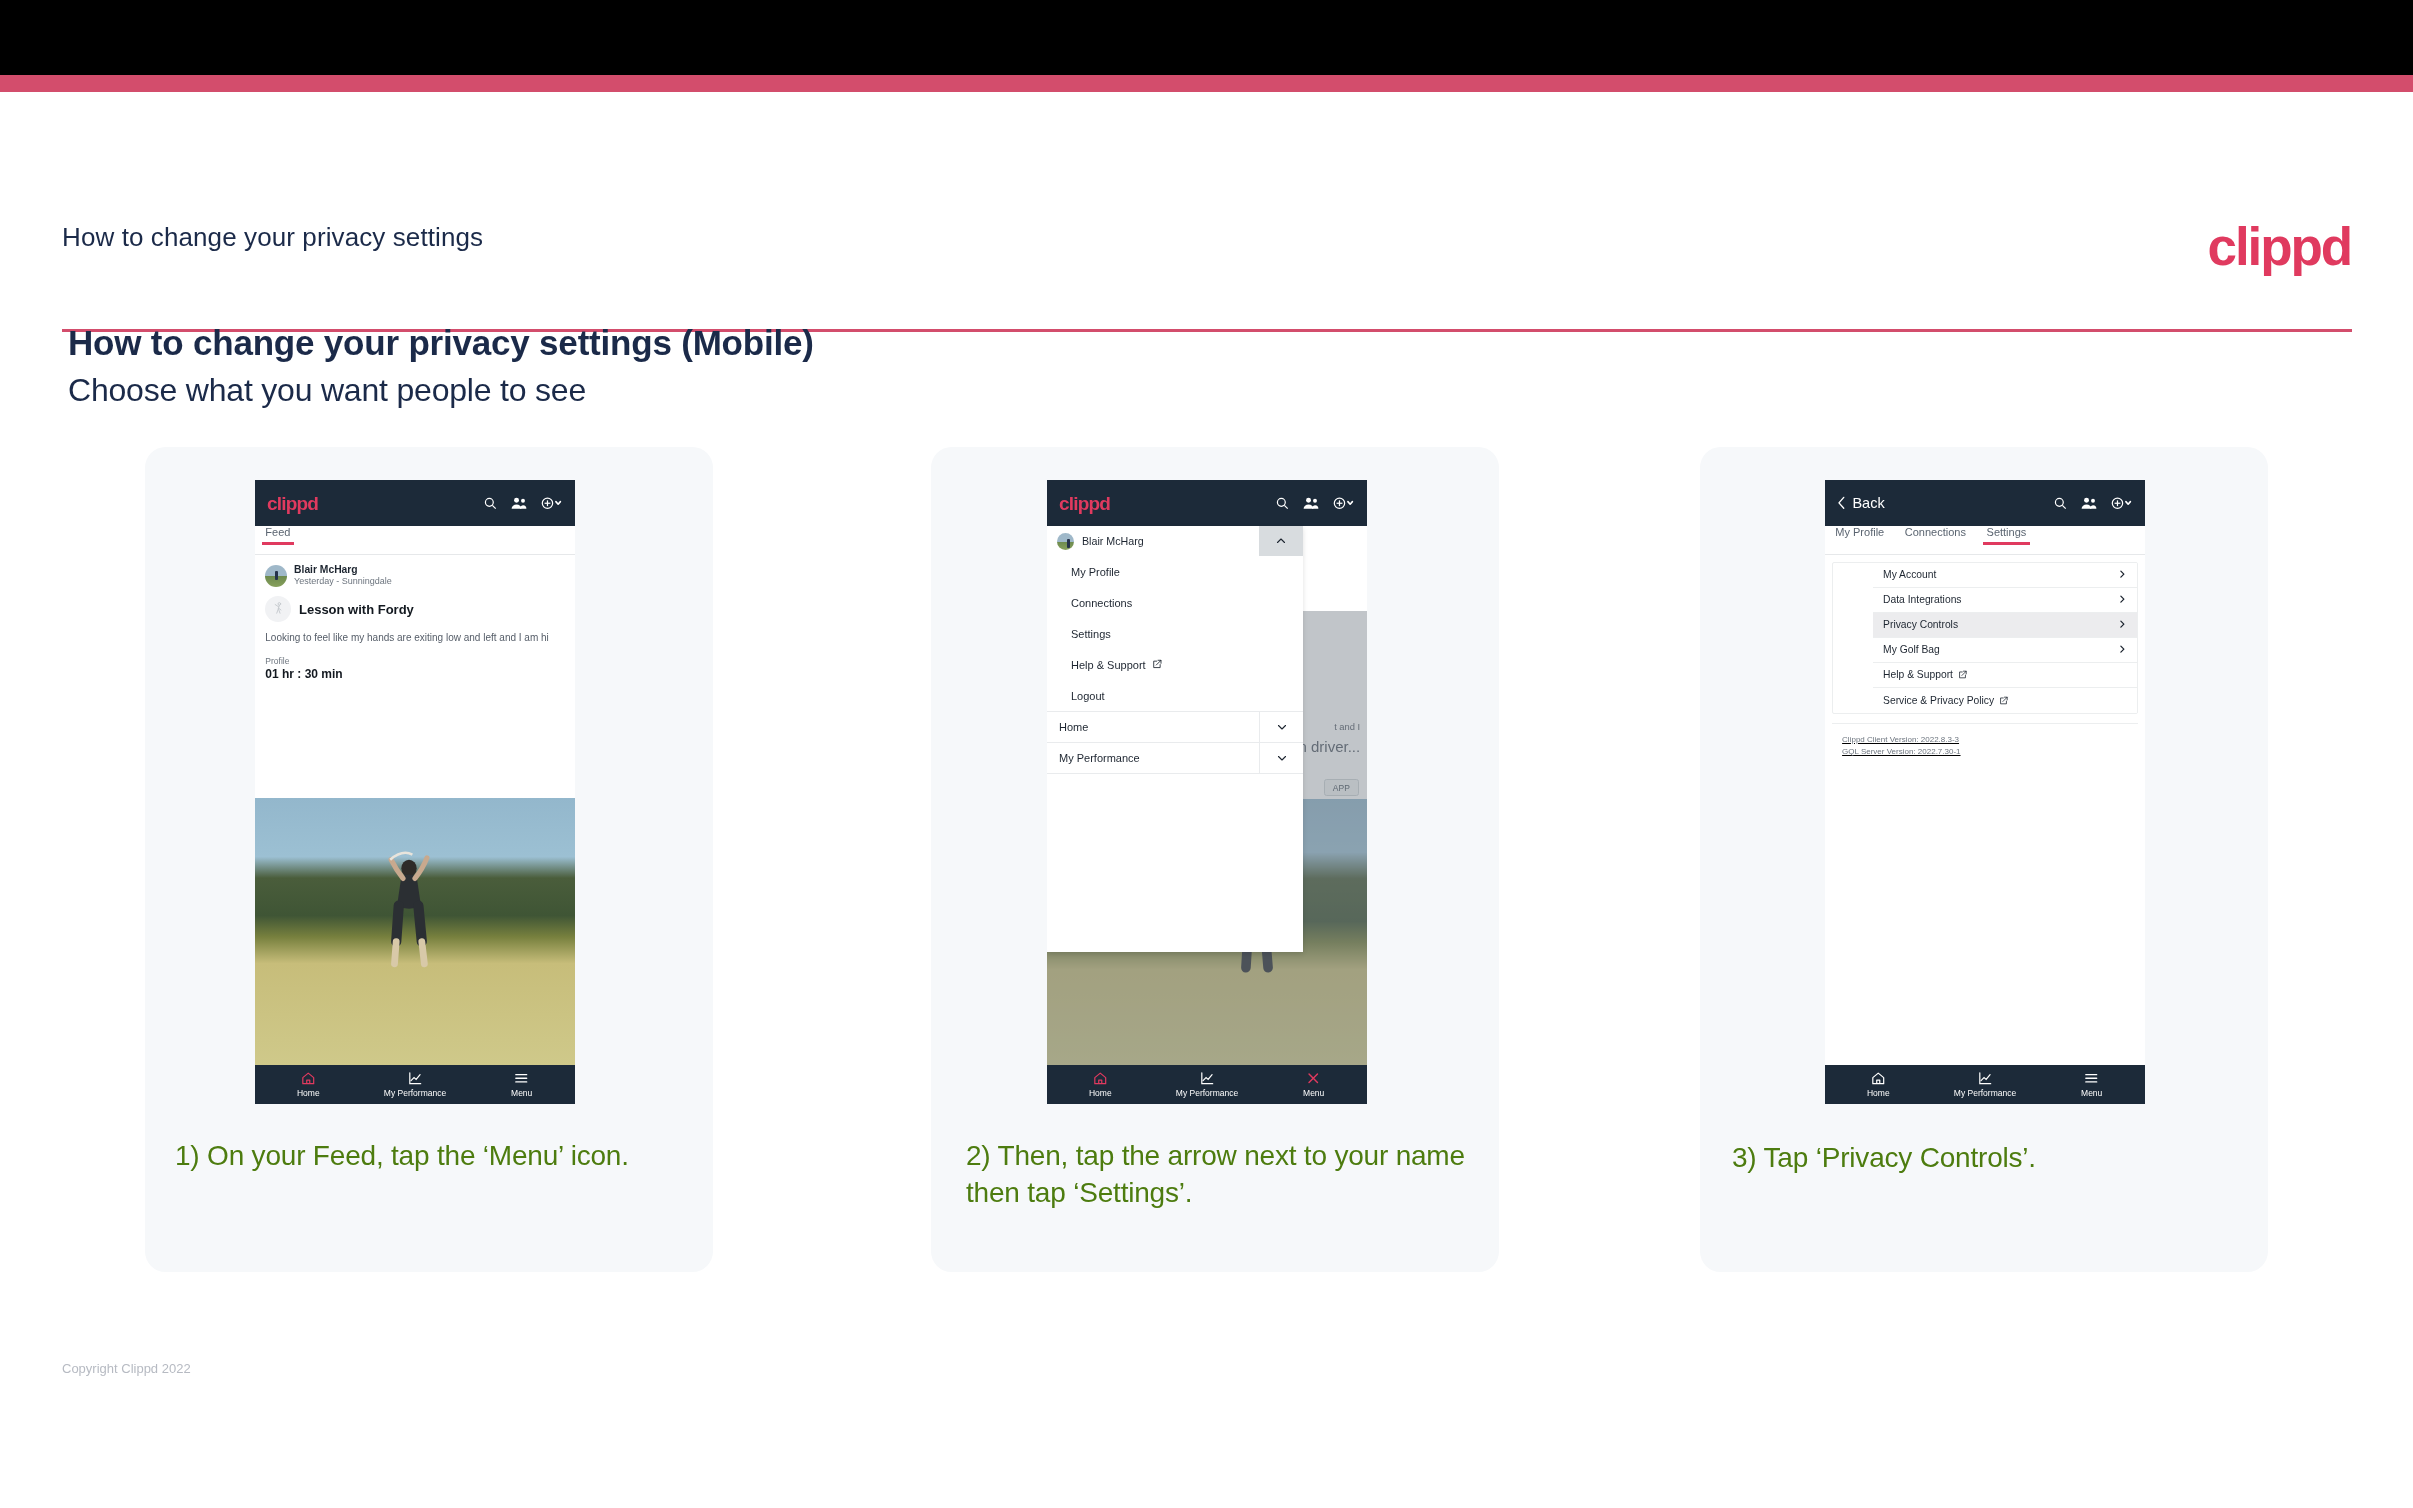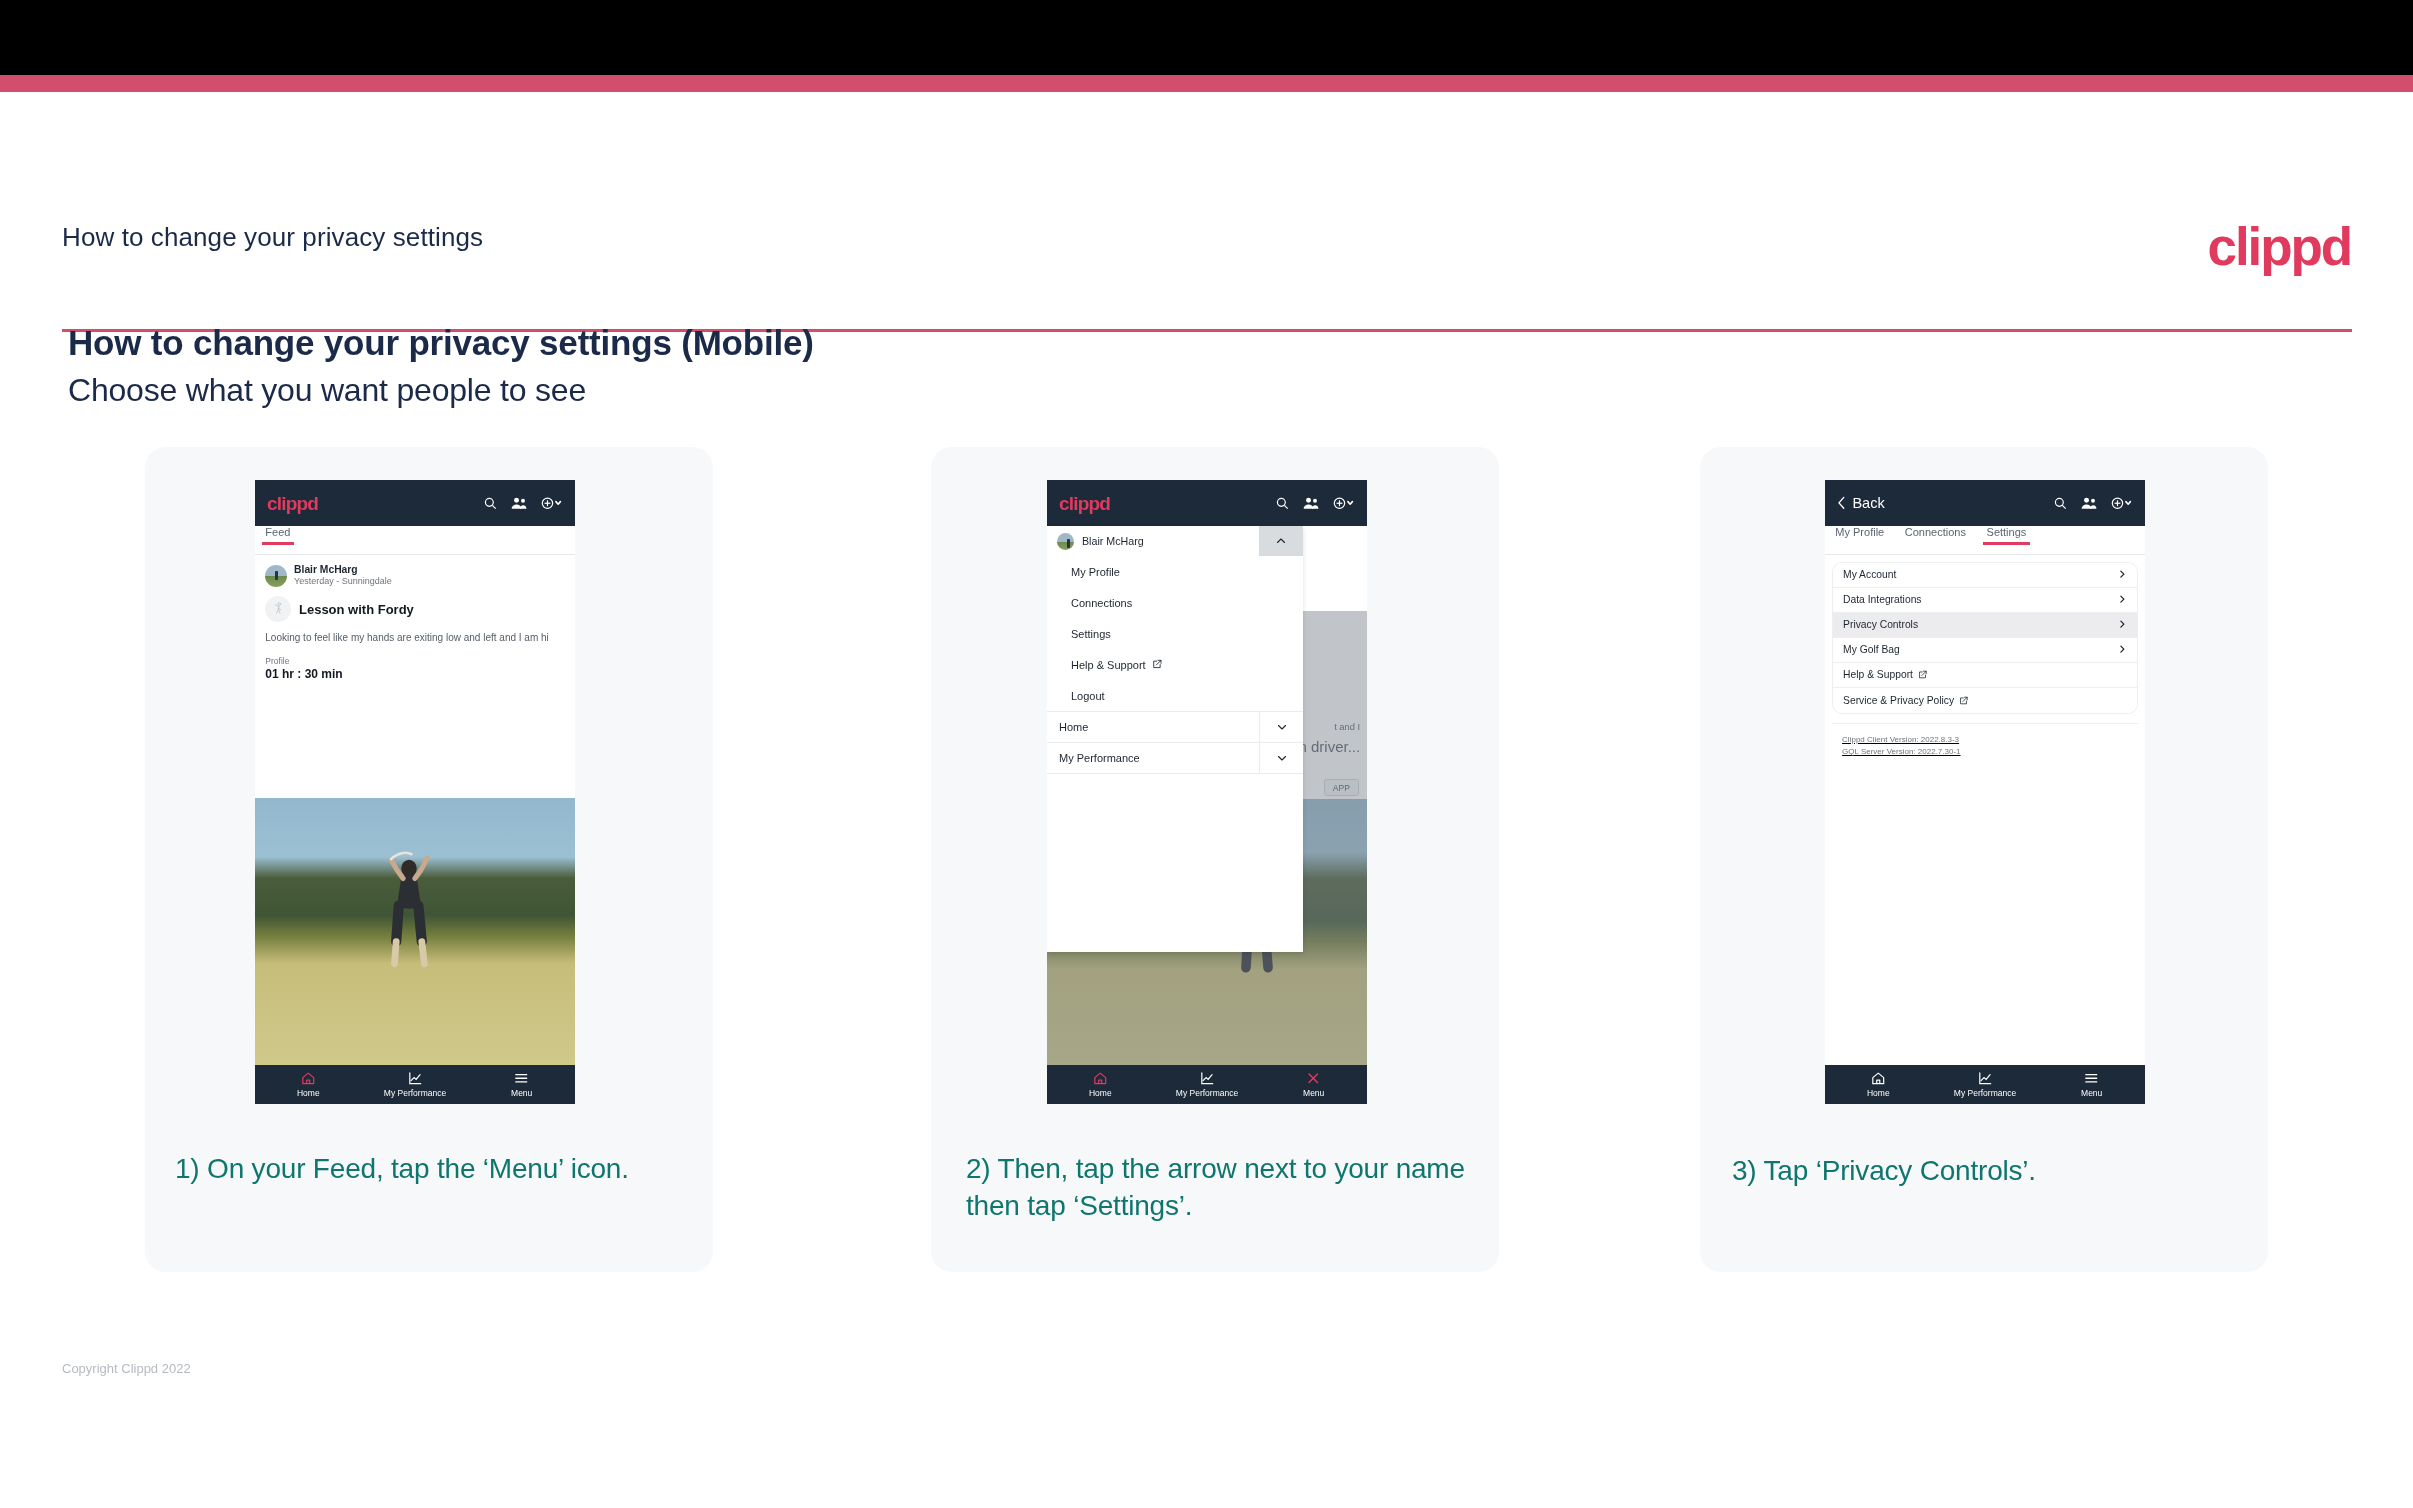--- a/index.html
+++ b/index.html
@@ -46,23 +46,22 @@
   .card {
     position:absolute; top:447px; width:568px; height:825px;
     background:#f6f8fa; border-radius:20.5px;
   }
   #card-1 { left:145px; }
   #card-2 { left:931px; }
   #card-3 { left:1700px; }
 
   .caption {
     position:absolute; width:513px;
-    font-size:28px; color:#0f766e; line-height:1.32;
+    font-size:28px; color:#4d7c0f; line-height:1.32;
     letter-spacing:-0.2px;
-    margin-top:13px;
   }
   #caption-1 { left:175px; top:1138px; }
   #caption-2 { left:966px; top:1138px; }
   #caption-3 { left:1732px; top:1140px; }
 
   
   .phone {
     position:absolute; top:480px; width:320px; height:624px;
     background:#ffffff; overflow:hidden;
     font-family:"Liberation Sans", sans-serif;
@@ -183,21 +182,21 @@
   }
   .menu-sec .chev {
     position:absolute; right:0; top:0; width:44px; height:100%;
     display:flex; align-items:center; justify-content:center;
     border-left:0.9px solid #e9ebed;
   }
   .menu-panel-tail { height:179px; background:#ffffff; border-top:0.9px solid #e9ebed; }
 
   
   .settings-wrap { padding:6.8px 6.8px 0 6.8px; }
-  .settings-list { border:0.9px solid #eceeef; border-radius:10px; overflow:hidden; }
+  .settings-list { border:0.9px solid #eceeef; border-radius:2px; overflow:hidden;padding-left:40px; }
   .settings-row {
     height:25px; display:flex; align-items:center; padding:0 10.3px;
     font-size:10.3px; color:#1d2530; border-bottom:0.9px solid #eceeef;
     background:#ffffff; gap:5.1px;
   }
   .settings-row:last-child { border-bottom:none; }
   .settings-row.hl { background:#ececee; }
   .settings-row .chev-right { margin-left:auto; }
   .ver-block { padding:10.3px 10.3px 0 10.3px; border-top:0.9px solid #eceeef; margin-top:9px;text-decoration:underline; }
   .ver-line { font-size:8px; color:#6d757f; line-height:1.5; }

